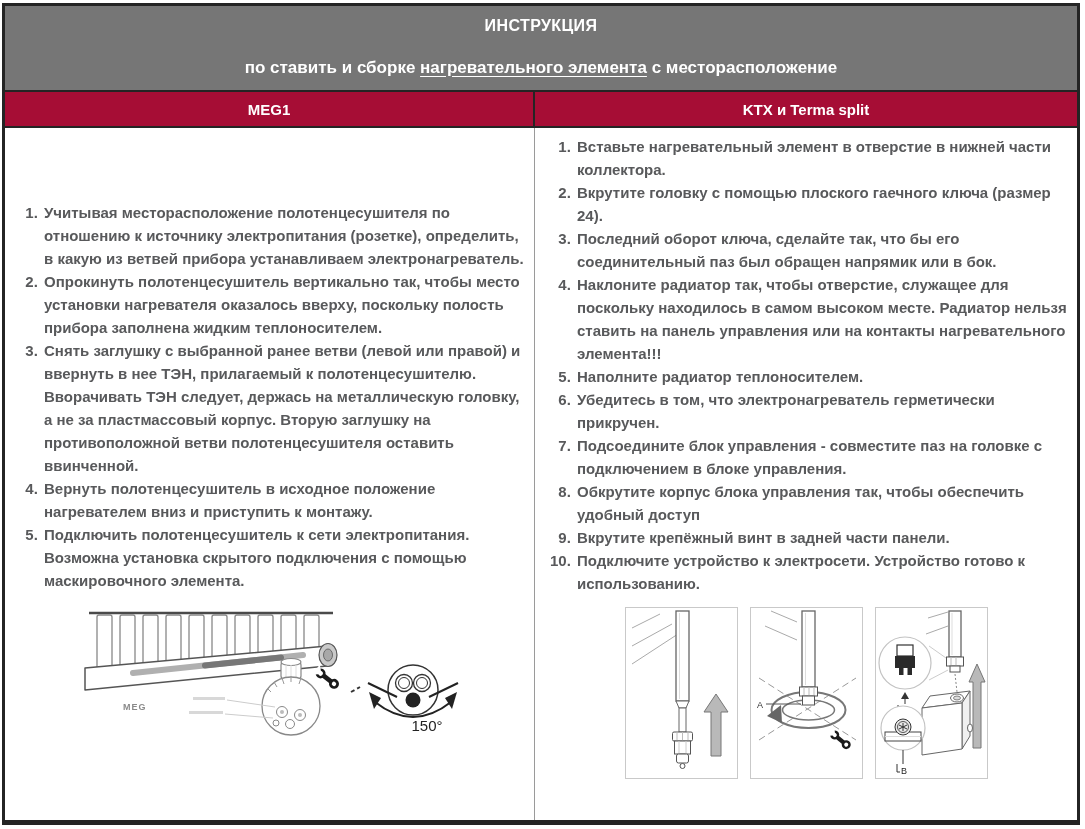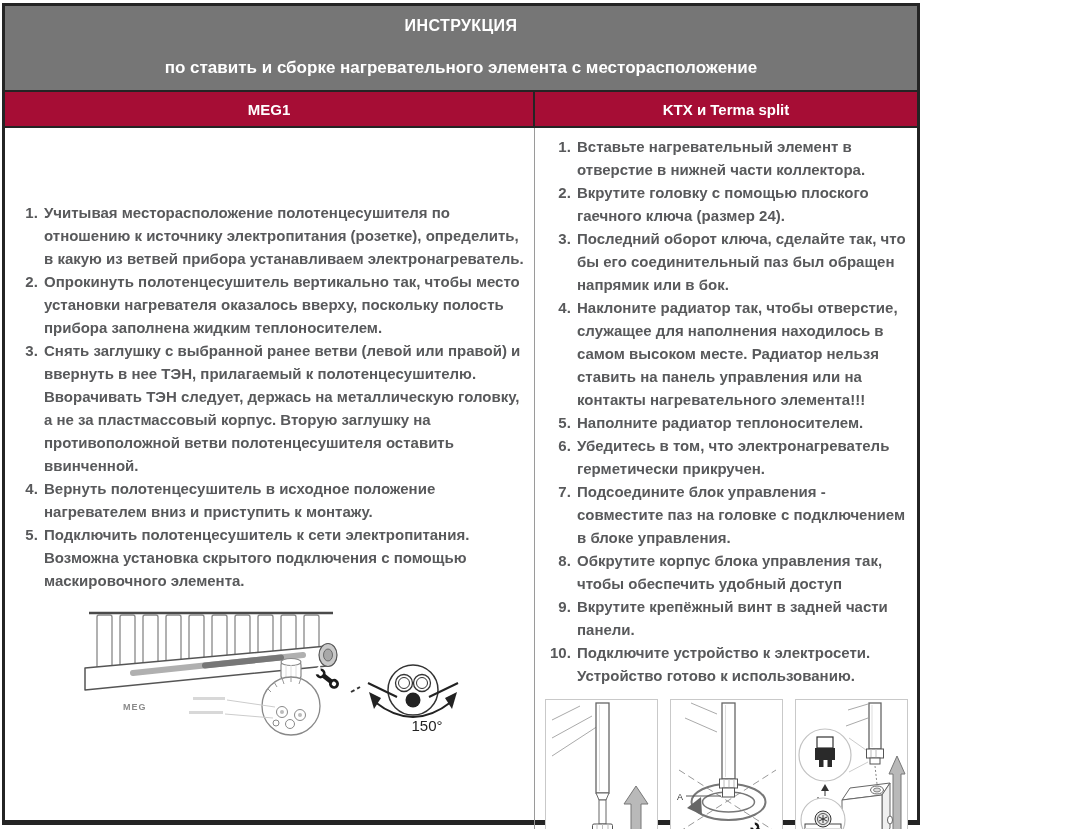--- a/index.html
+++ b/index.html
@@ -3,31 +3,31 @@
 <meta charset="utf-8">
 <style>
   * { box-sizing: border-box; }
   html,body { margin:0; padding:0; }
   body {
     width:1085px; height:829px; overflow:hidden; background:#fff;
     font-family:"Liberation Sans", sans-serif;
   }
   .page { position:relative; width:1085px; height:829px; background:#fff; }
   .doc {
-    position:absolute; top:3px; left:2px; width:918px; height:822px;
+    position:absolute; top:3px; left:2px; width:1078px; height:822px;
     border:3px solid var(--border,#242424); border-bottom-width:5px;
     display:flex; flex-direction:column; background:#fff;
   }
   .doc-head {
     background:var(--header-bg,#767676); color:#fff; text-align:center;
     padding:10px 0 12px;
   }
   .doc-title { font-size:16px; font-weight:700; line-height:19px; letter-spacing:.4px; }
   .doc-sub { margin-top:23px; font-size:17px; font-weight:700; line-height:20px; }
-  .underlined { text-underline-offset:3px; }
+  .underlined { text-decoration:underline; text-underline-offset:3px; }
   .col-heads {
     display:grid; grid-template-columns:530px 1fr;
     background:var(--accent,#A60D35);
     border-top:2px solid var(--border,#242424);
     border-bottom:2px solid var(--border,#242424);
   }
   .col-head { color:#fff; font-weight:700; font-size:15px; text-align:center; padding:9px 0 8px; }
   .col-head.left { border-right:2px solid var(--border,#242424); }
   .cols { flex:1; display:grid; grid-template-columns:530px 1fr; min-height:0; background:#fff; }
   .col-l { border-right:1px solid var(--divider,#9a9a9a); }
@@ -149,21 +149,21 @@
             </g>
           </svg>
         </figure>
       </section>
 
       <section class="col col-r">
         <ol class="steps steps-r">
           <li>Вставьте нагревательный элемент в отверстие в нижней части коллектора.</li>
           <li>Вкрутите головку с помощью плоского гаечного ключа (размер 24).</li>
           <li>Последний оборот ключа, сделайте так, что бы его соединительный паз был обращен напрямик или в бок.</li>
-          <li>Наклоните радиатор так, чтобы отверстие, служащее для наполнения находилось в самом высоком месте. Радиатор нельзя ставить на панель управления или на контакты нагревательного элемента!!!</li>
+          <li>Наклоните радиатор так, чтобы отверстие, служащее для поскольку находилось в самом высоком месте. Радиатор нельзя ставить на панель управления или на контакты нагревательного элемента!!!</li>
           <li>Наполните радиатор теплоносителем.</li>
           <li>Убедитесь в том, что электронагреватель герметически прикручен.</li>
           <li>Подсоедините блок управления - совместите паз на головке с подключением в блоке управления.</li>
           <li>Обкрутите корпус блока управления так, чтобы обеспечить удобный доступ</li>
           <li>Вкрутите крепёжный винт в задней части панели.</li>
           <li>Подключите устройство к электросети. Устройство готово к использованию.</li>
         </ol>
 
         <div class="fig-row">
 

